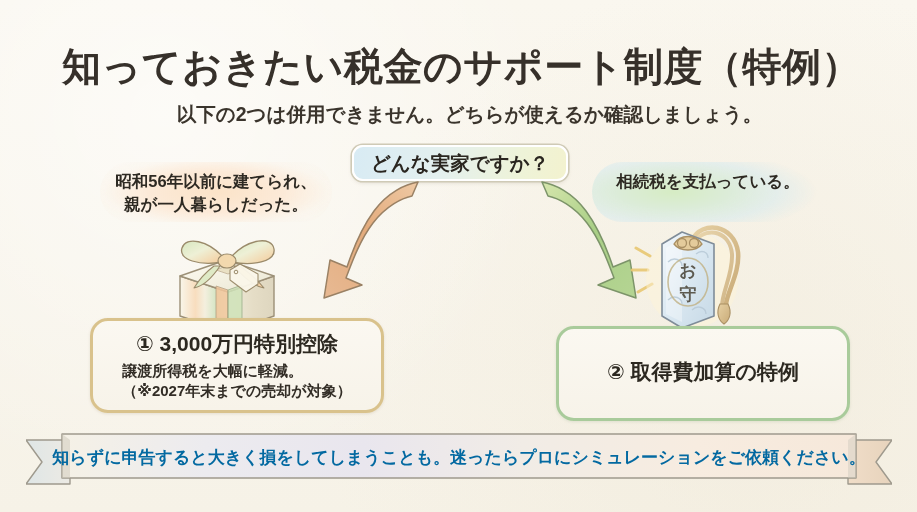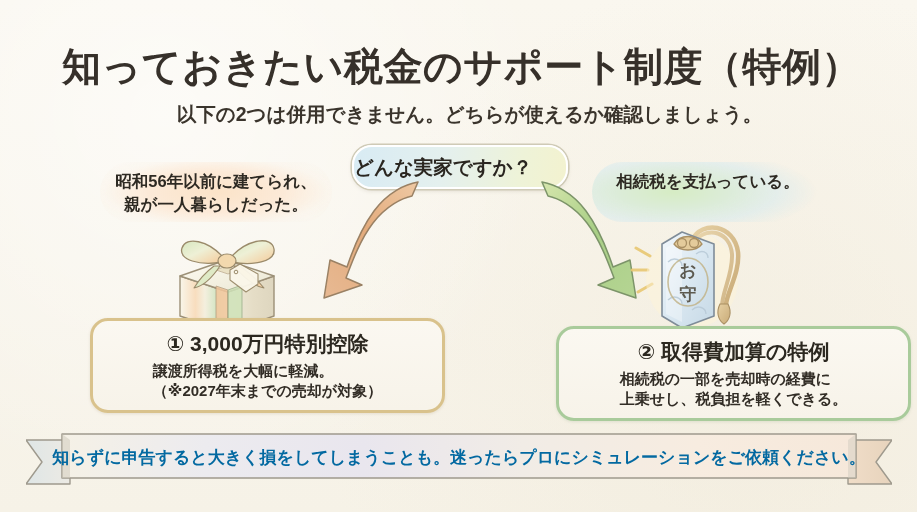--- a/index.html
+++ b/index.html
@@ -52,28 +52,28 @@
     color: #3a342c;
     white-space: nowrap;
   }
 
   
   #question-bubble {
     position: absolute;
     left: 352px;
     top: 145px;
     width: 216px;
-    height: 44px;
-    border-radius: 20px;
+    height: 36px;
+    border-radius: 11px;
     background: linear-gradient(100deg, #d8ebf4 0%, #e4f0ee 42%, #eef3d8 78%, #f3f2cf 100%);
     border: 2.4px solid #ffffff;
     box-shadow: 0 0 0 1.6px #cfcab6, 0 2px 4px rgba(120,110,90,0.18);
     display: flex;
     align-items: center;
-    justify-content: flex-start;
+    justify-content: center;
     box-sizing: border-box;
   }
   #question-bubble-label {
     font-size: 19.5px;
     font-weight: 700;
     color: #2a2620;
     white-space: nowrap;
   }
 
   
@@ -131,21 +131,21 @@
   }
   #omamori-illustration {
     position: absolute;
     left: 630px;
     top: 218px;
   }
 
   
   .card {
     position: absolute;
-    width: 355px;
+    width: 294px;
     height: 95px;
     border-radius: 18px;
     box-sizing: border-box;
     display: flex;
     flex-direction: column;
     align-items: center;
     justify-content: center;
     background: linear-gradient(180deg, #fbf8f1 0%, #f7f3e9 100%);
   }
   #card-left {
@@ -360,24 +360,20 @@
   <div id="card-left" class="card">
     <div class="card-title">① 3,000万円特別控除</div>
     <div class="card-desc">
       <div>譲渡所得税を大幅に軽減。</div>
       <div>（※2027年末までの売却が対象）</div>
     </div>
   </div>
 
   <div id="card-right" class="card">
     <div class="card-title">② 取得費加算の特例</div>
-    <div class="card-desc">
-      <div>相続税の一部を売却時の経費に</div>
-      <div>上乗せし、税負担を軽くできる。</div>
-    </div>
   </div>
 
   <svg id="ribbon" viewBox="0 0 866 58">
     <defs>
       <linearGradient id="ribbonFill" x1="0" y1="0" x2="1" y2="0">
         <stop offset="0%" stop-color="#f5f1e6"></stop>
         <stop offset="18%" stop-color="#ecebef"></stop>
         <stop offset="38%" stop-color="#e9e6ee"></stop>
         <stop offset="58%" stop-color="#f1ece6"></stop>
         <stop offset="80%" stop-color="#f7ece0"></stop>

